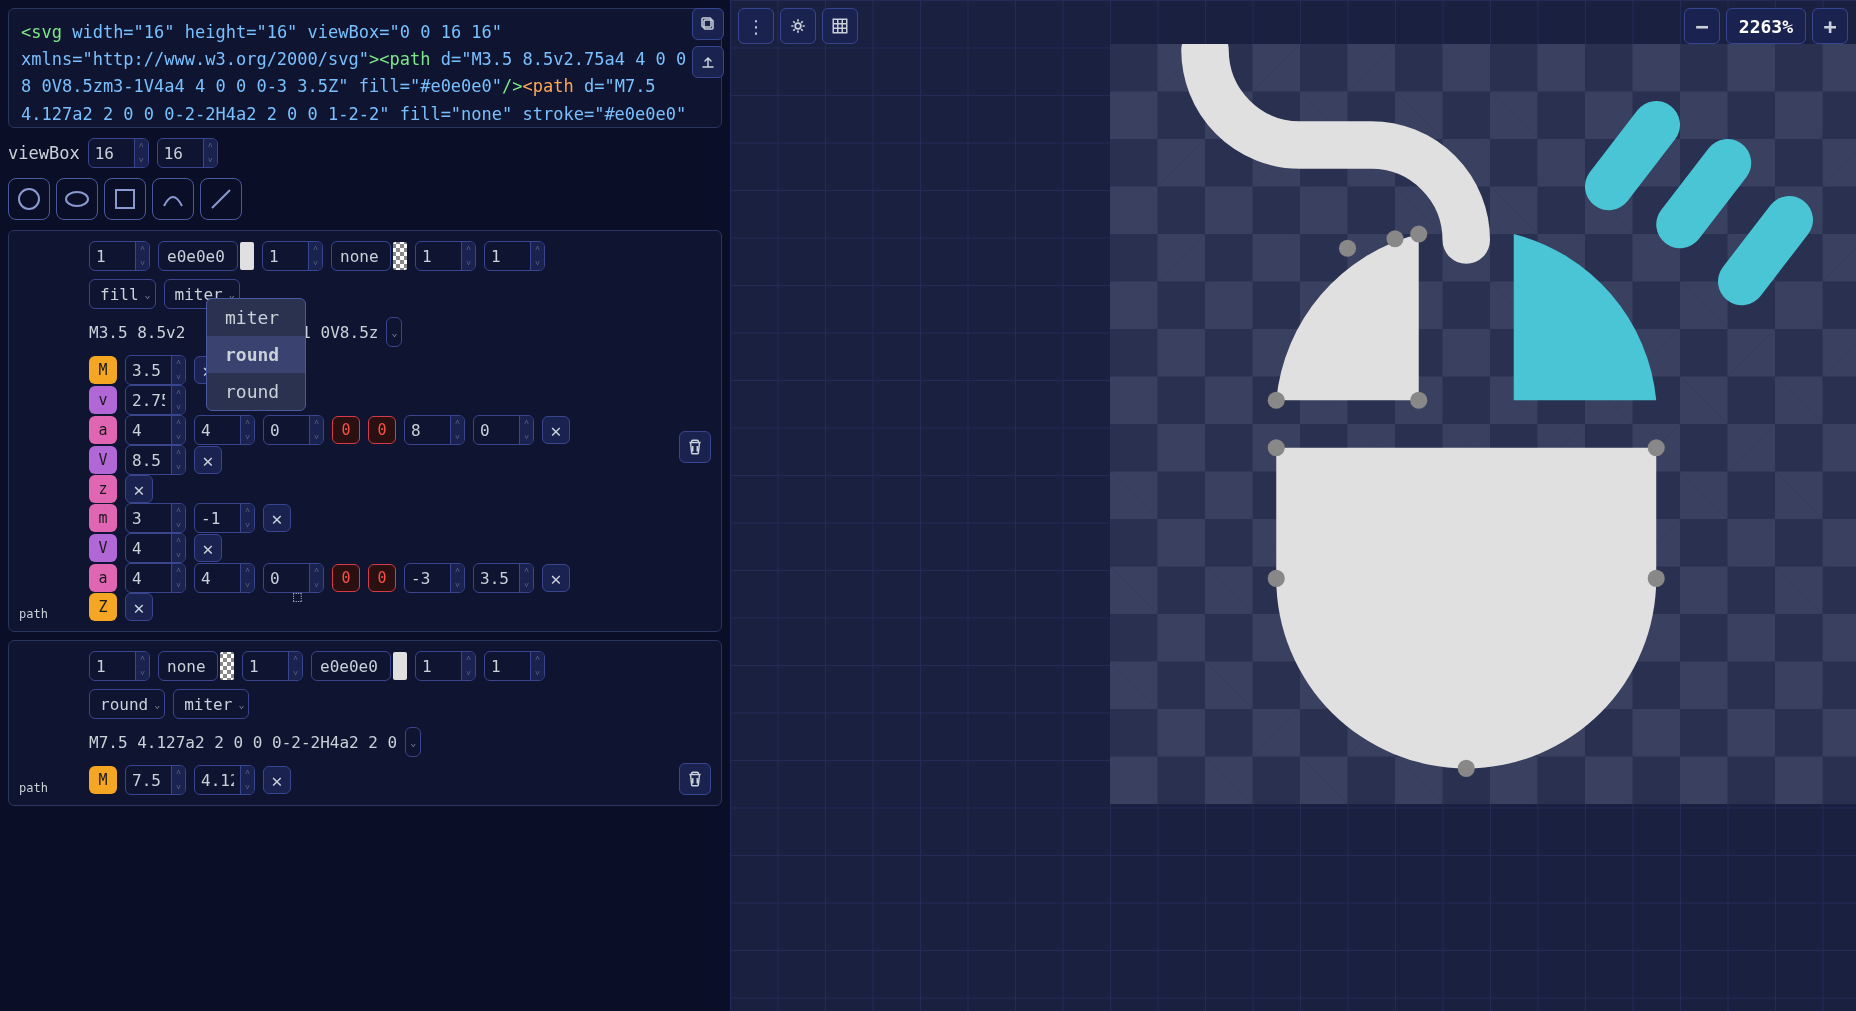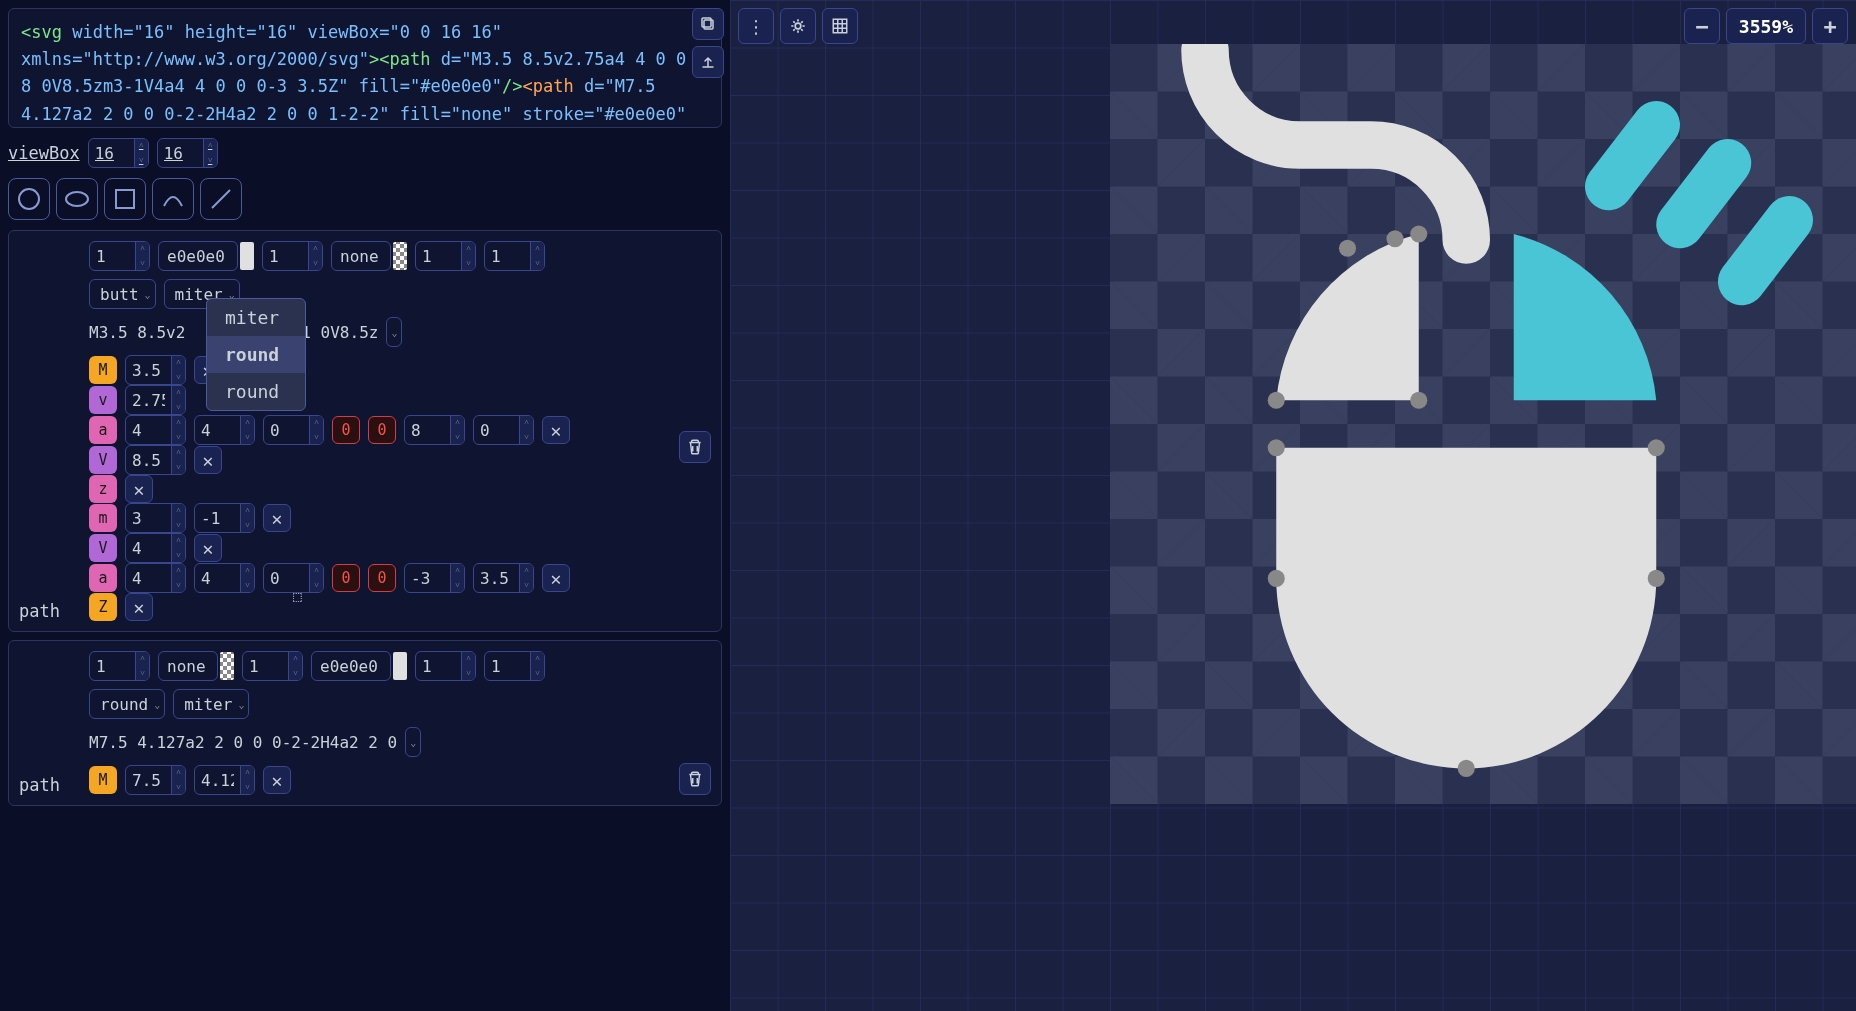--- a/index.html
+++ b/index.html
@@ -10,21 +10,21 @@
 
 .code-block { background: #0f1530; border: 1px solid #2a3560; border-radius: 6px; padding: 10px 12px; font-size: 17px; line-height: 1.6; height: 120px; overflow: hidden; position: relative; }
 .code-block .syn-green { color: #7ee787; }
 .code-block .syn-teal { color: #79c0ff; }
 .code-block .syn-orange { color: #ffa657; }
 .code-side-buttons { position: absolute; right: -2px; top: 0; display: flex; flex-direction: column; gap: 6px; }
 .code-side-buttons button { width: 32px; height: 32px; background: #1a2250; border: 1px solid #3a4590; border-radius: 6px; color: #c9d1d9; cursor: pointer; display: flex; align-items: center; justify-content: center; }
 .code-wrap { position: relative; }
 
 
-.viewbox-row { display: flex; align-items: center; gap: 8px; font-size: 17px; text-decoration: underline; }
+.viewbox-row { display: flex; align-items: center; gap: 8px; font-size: 17px; }
 .viewbox-label { color: #c9d1d9; }
 
 
 .num-input { display: flex; align-items: center; background: #0f1530; border: 1px solid #3a4590; border-radius: 6px; height: 30px; overflow: hidden; }
 .num-input input { background: transparent; border: none; color: #c9d1d9; width: 45px; padding: 0 6px; font-size: 16px; font-family: inherit; outline: none; }
 .num-input .stepper { display: flex; flex-direction: column; width: 14px; background: #1a2250; border-left: 1px solid #3a4590; }
 .num-input .stepper span { height: 15px; font-size: 8px; text-align: center; line-height: 15px; color: #8b949e; cursor: pointer; }
 
 
 .txt-input { background: #0f1530; border: 1px solid #3a4590; border-radius: 6px; height: 30px; padding: 0 8px; color: #c9d1d9; font-size: 16px; font-family: inherit; outline: none; }
@@ -36,21 +36,21 @@
 
 .tool-row { display: flex; gap: 6px; }
 .tool-btn { width: 42px; height: 42px; background: transparent; border: 1.5px solid #4a5aa0; border-radius: 8px; display: flex; align-items: center; justify-content: center; cursor: pointer; color: #8a9ad0; }
 
 
 .editor-scroll { flex: 1; overflow-y: auto; position: relative; }
 .editor-scroll::-webkit-scrollbar { width: 8px; }
 .editor-scroll::-webkit-scrollbar-thumb { background: #3a4590; border-radius: 4px; }
 .path-block { background: #0f1530; border: 1px solid #2a3560; border-radius: 6px; margin-bottom: 8px; padding: 10px; display: flex; gap: 10px; position: relative; }
 .path-label-col { width: 60px; display: flex; align-items: flex-end; }
-.path-label { color: #c9d1d9; font-size: 17px; }
+.path-label { color: #c9d1d9; font-size: 12px; }
 .path-body { flex: 1; display: flex; flex-direction: column; gap: 8px; }
 .attr-row { display: flex; gap: 8px; align-items: center; flex-wrap: wrap; }
 .swatch { width: 14px; height: 28px; border-radius: 2px; margin-left: -6px; }
 .swatch.light { background: #e0e0e0; }
 .swatch.check { background: repeating-conic-gradient(#888 0% 25%, #fff 0% 50%) 50% / 8px 8px; }
 .path-summary { display: flex; align-items: center; gap: 8px; color: #c9d1d9; font-size: 16px; }
 .cmd-row { display: flex; align-items: center; gap: 8px; }
 .cmd-chip { width: 28px; height: 28px; border-radius: 6px; display: flex; align-items: center; justify-content: center; font-size: 15px; font-weight: 500; color: #1a1a1a; }
 .chip-M-orange { background: #f5a623; }
 .chip-purple { background: #b267d6; }
@@ -199,21 +199,21 @@
           <div class="num-input">
               <input value="1" style="">
               <div class="stepper">
                 <span>˄</span>
                 <span>˅</span>
               </div>
             </div>
         </div>
         <div class="attr-row">
           <div class="sel">
-              <span>butt</span>
+              <span>fill</span>
               <span class="chev">⌄</span>
             </div>
           <div class="sel">
               <span>miter</span>
               <span class="chev">⌄</span>
             </div>
         </div>
         <div class="path-summary">
           <span>M3.5 8.5v2</span>
           <span style="width:100px"></span>
@@ -485,21 +485,21 @@
         </svg>
       </button>
     <button>
         <svg width="18" height="18" viewBox="0 0 16 16">
           <path d="M2 2h12v12H2zM6 2v12M10 2v12M2 6h12M2 10h12" fill="none" stroke="currentColor" stroke-width="1.3"></path>
         </svg>
       </button>
   </div>
   <div class="zoom-controls">
     <button>−</button>
-    <div class="zoom-label">3559%</div>
+    <div class="zoom-label">2263%</div>
     <button>+</button>
   </div>
   <div class="canvas-area">
     <div class="grid-overlay"></div>
     <div class="checkerboard"></div>
     <svg class="svg-preview" id="svg-preview" viewBox="0 0 16 16">
         <path d="M3.5 8.5v2.75a4 4 0 0 0 8 0V8.5zm3-1V4a4 4 0 0 0-3 3.5Z" fill="#e0e0e0"></path>
         <path d="M7.5 4.127a2 2 0 0 0-2-2H4a2 2 0 0 1-2-2" fill="none" stroke="#e0e0e0" stroke-width="1" stroke-linecap="round"></path>
         <path d="M11.5 7.5a4 4 0 0 0-3-3.5v3.5z" fill="#49c5d6"></path>
         <path d="M10.5 3 l1 -1.3 M12 3.8 l1 -1.3 M13.3 5 l1 -1.3" fill="none" stroke="#49c5d6" stroke-width="1" stroke-linecap="round"></path>

